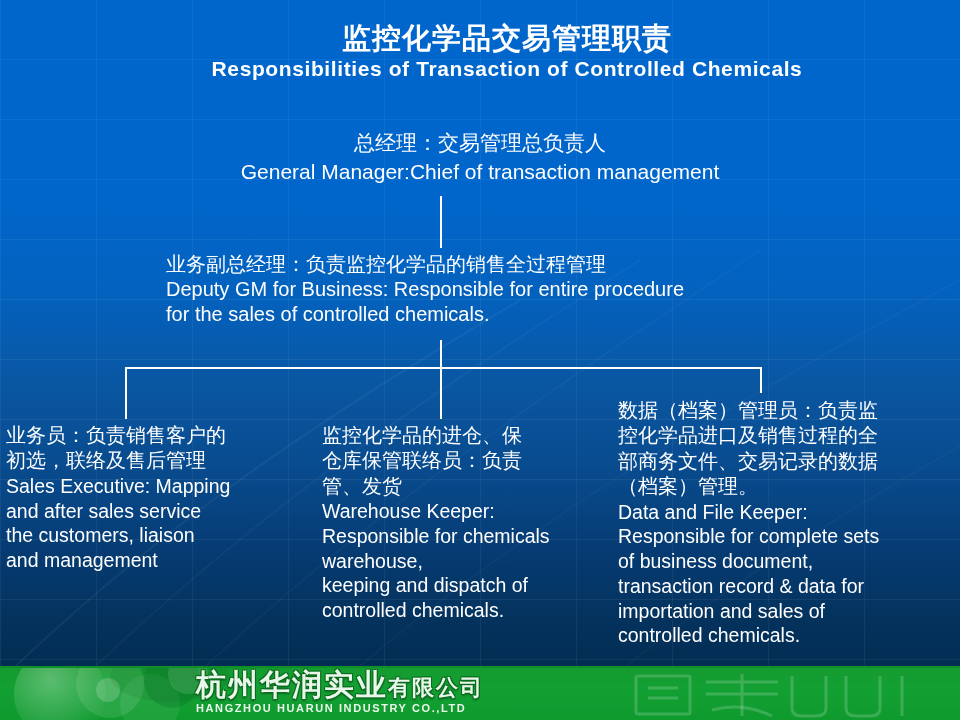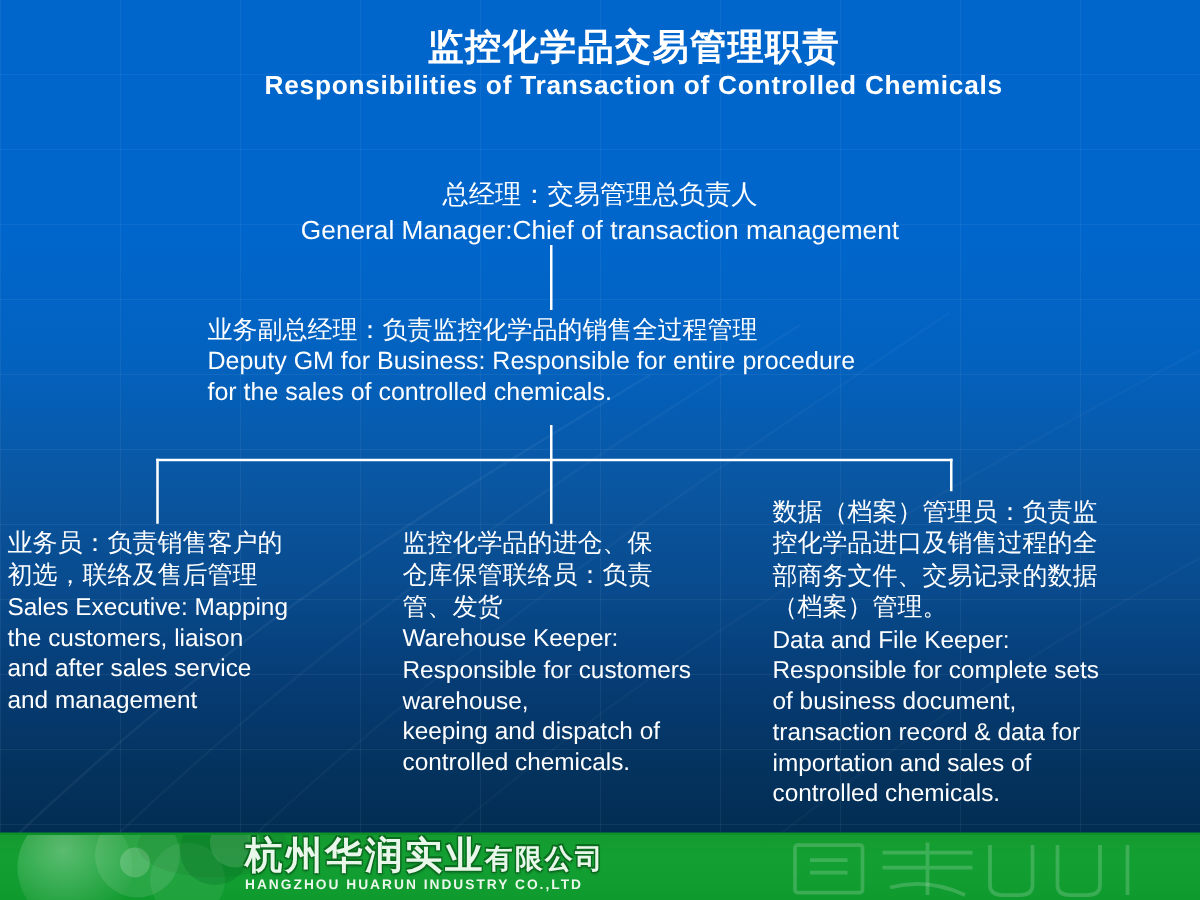--- a/index.html
+++ b/index.html
@@ -79,21 +79,21 @@
 
   
   .node-gm {
     position: absolute;
     top: 130px;
     left: 0;
     width: 960px;
     text-align: center;
     line-height: 1.2;
   }
-  .node-gm .cn { font-size: 21px; margin-top: 13px; }
+  .node-gm .cn { font-size: 21px; }
   .node-gm .en { font-size: 21px; margin-top: 4px; }
 
   
   .node-dgm {
     position: absolute;
     top: 252px;
     left: 166px;
     width: 700px;
     line-height: 1.24;
   }
@@ -202,31 +202,31 @@
     <div class="en">Deputy GM for Business: Responsible for entire procedure</div>
     <div class="en">for the sales of controlled chemicals.</div>
   </div>
 
   <div class="roles">
 
     <div class="role role-sales">
       <div class="cn">业务员：负责销售客户的</div>
       <div class="cn">初选，联络及售后管理</div>
       <div class="en">Sales Executive: Mapping</div>
+      <div class="en">and after sales service</div>
       <div class="en">the customers, liaison</div>
-      <div class="en">and after sales service</div>
       <div class="en">and management</div>
     </div>
 
     <div class="role role-warehouse">
       <div class="cn">监控化学品的进仓、保</div>
       <div class="cn">仓库保管联络员：负责</div>
       <div class="cn">管、发货</div>
       <div class="en">Warehouse Keeper:</div>
-      <div class="en">Responsible for customers</div>
+      <div class="en">Responsible for chemicals</div>
       <div class="en">warehouse,</div>
       <div class="en">keeping and dispatch of</div>
       <div class="en">controlled chemicals.</div>
     </div>
 
     <div class="role role-data">
       <div class="cn">数据（档案）管理员：负责监</div>
       <div class="cn">控化学品进口及销售过程的全</div>
       <div class="cn">部商务文件、交易记录的数据</div>
       <div class="cn">（档案）管理。</div>

